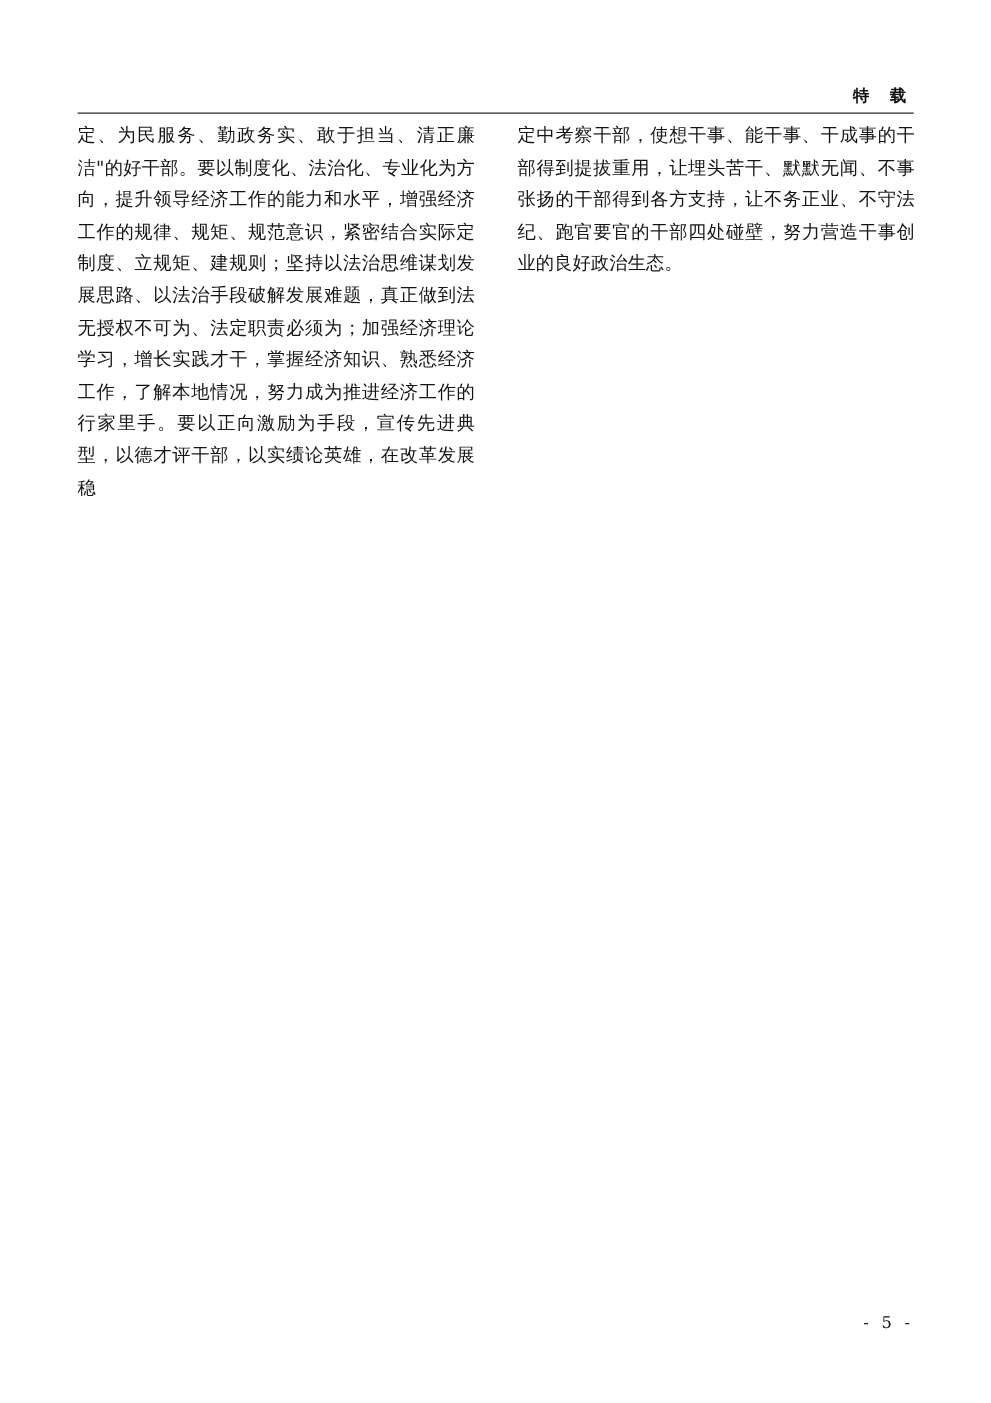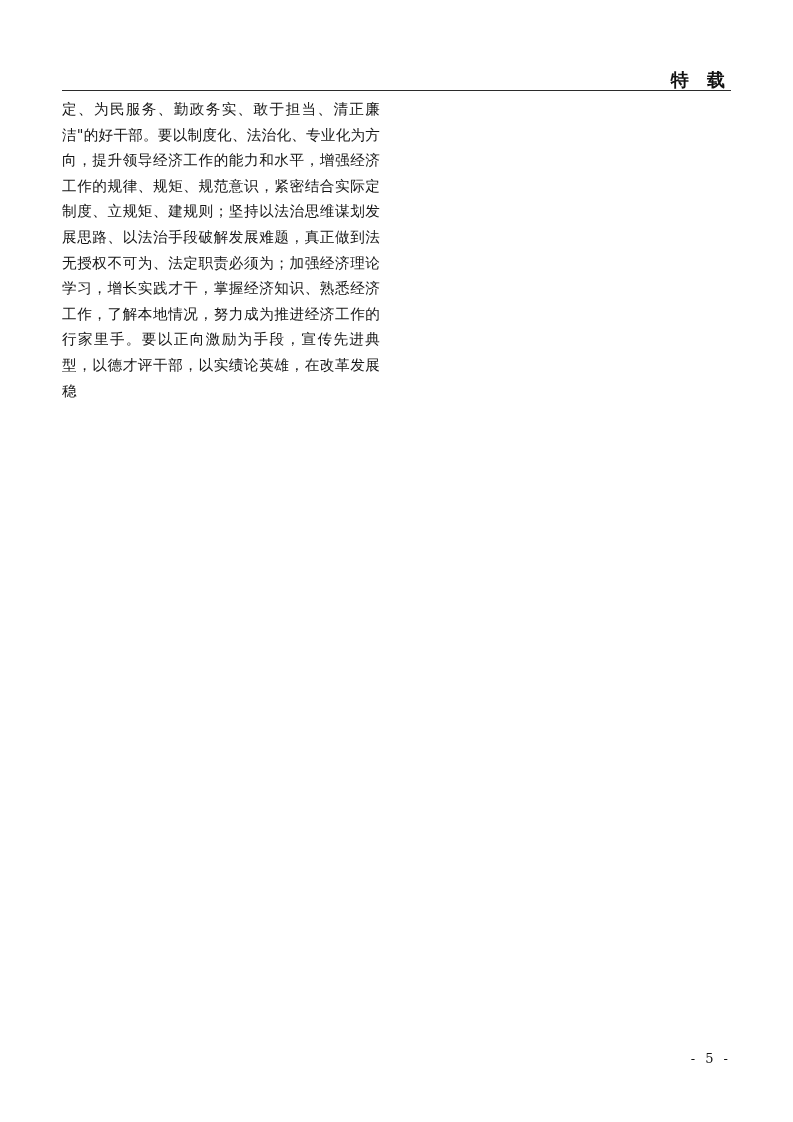--- a/index.html
+++ b/index.html
@@ -24,21 +24,21 @@
     position: absolute;
     top: 68px;
     left: 62px;
     right: 62px;
     height: 22px;
   }
   .header-label {
     position: absolute;
     right: 0;
     top: 0;
-    font-size: 18px;
+    font-size: 13px;
     font-weight: bold;
     letter-spacing: 6px;
     color: #111;
     font-family: "DejaVu Serif", "Liberation Serif", serif;
   }
   .header-rule {
     position: absolute;
     left: 0;
     right: 0;
     top: 22px;
@@ -90,19 +90,20 @@
     <div class="header-rule"></div>
   </div>
 
   <div class="columns">
 
     <div class="column">
       <p>定、为民服务、勤政务实、敢于担当、清正廉洁"的好干部。要以制度化、法治化、专业化为方向，提升领导经济工作的能力和水平，增强经济工作的规律、规矩、规范意识，紧密结合实际定制度、立规矩、建规则；坚持以法治思维谋划发展思路、以法治手段破解发展难题，真正做到法无授权不可为、法定职责必须为；加强经济理论学习，增长实践才干，掌握经济知识、熟悉经济工作，了解本地情况，努力成为推进经济工作的行家里手。要以正向激励为手段，宣传先进典型，以德才评干部，以实绩论英雄，在改革发展稳</p>
     </div>
 
     <div class="column">
+      <p>定中考察干部，使想干事、能干事、干成事的干部得到提拔重用，让埋头苦干、默默无闻、不事张扬的干部得到各方支持，让不务正业、不守法纪、跑官要官的干部四处碰壁，努力营造干事创业的良好政治生态。</p>
     </div>
 
   </div>
 
   <div class="page-number">- 5 -</div>
 
 </div>
 
 </body></html>

